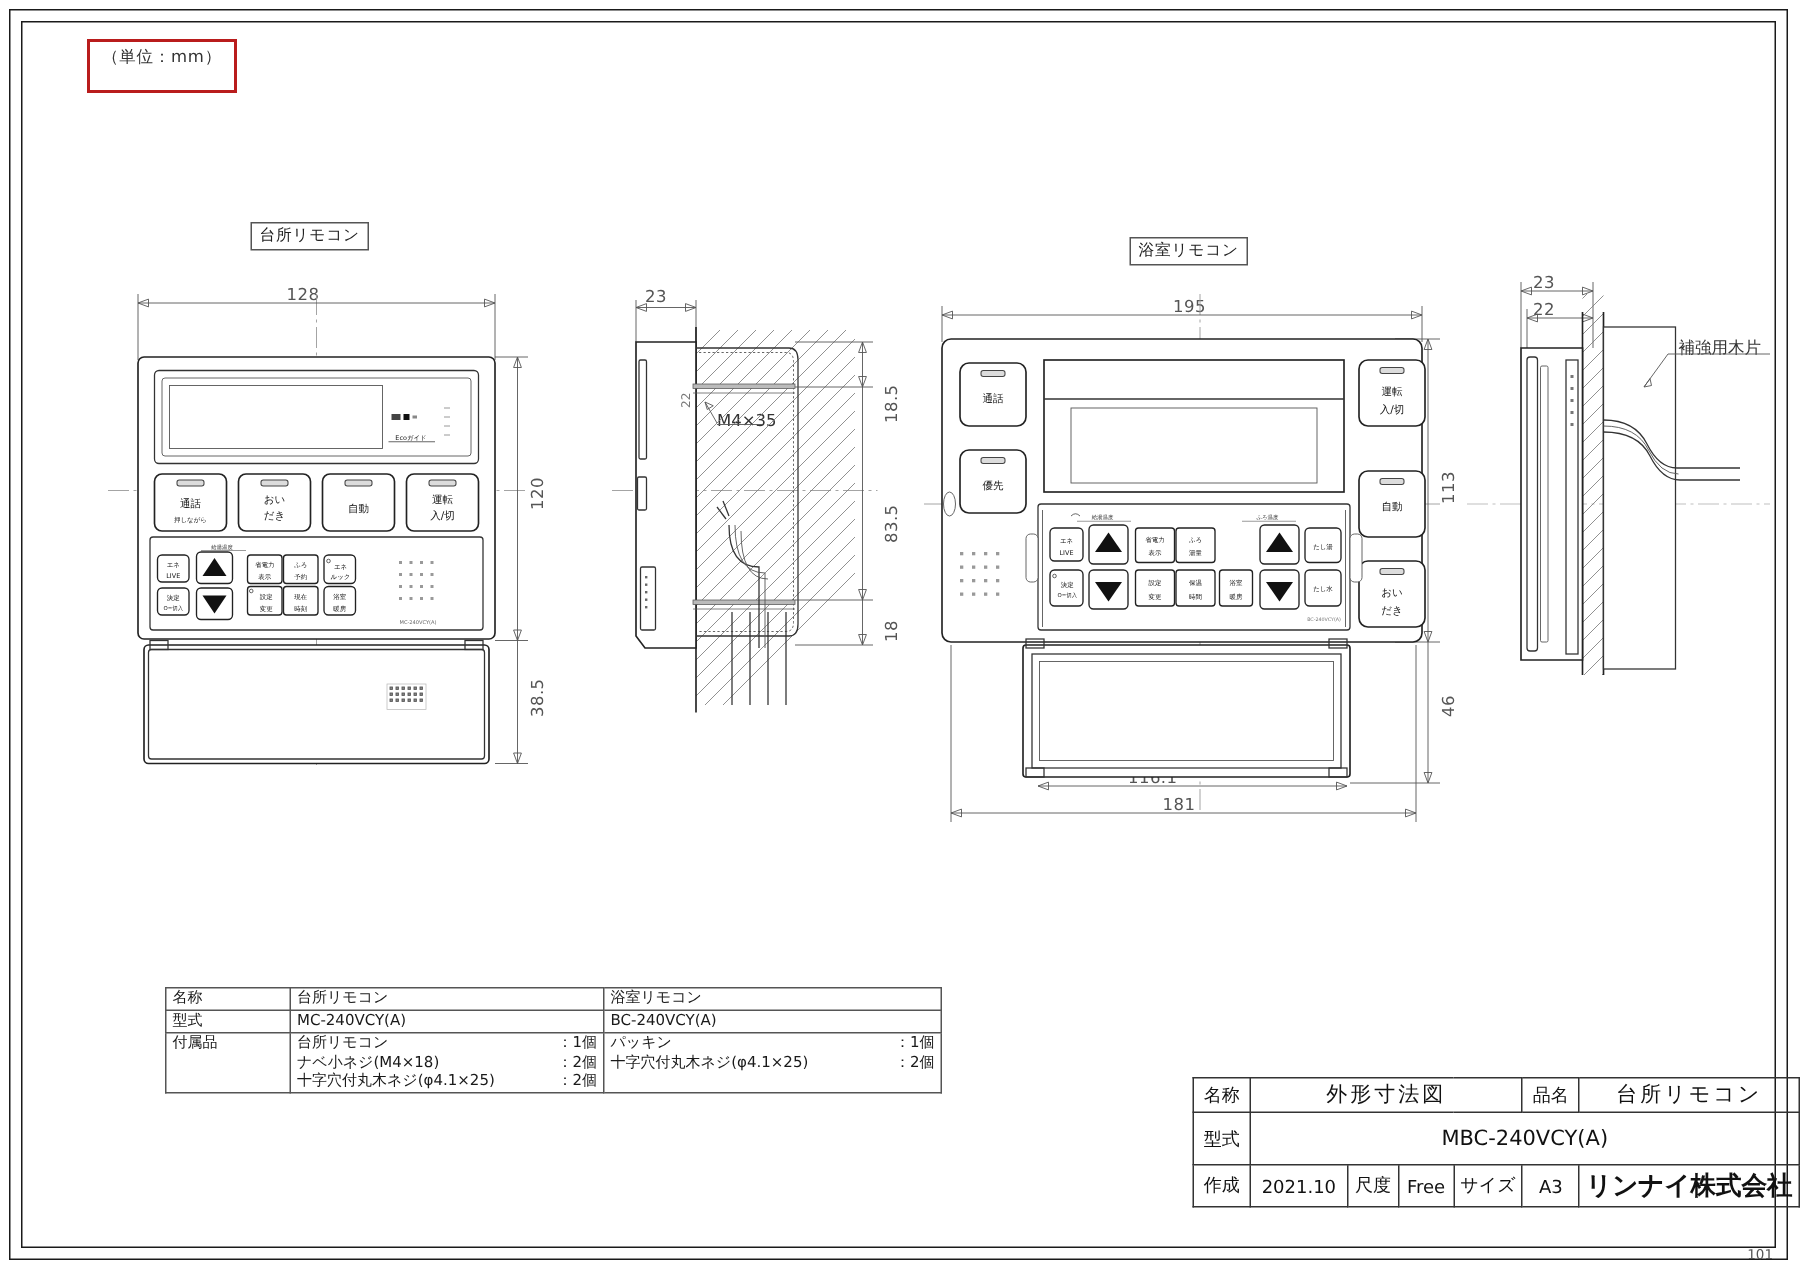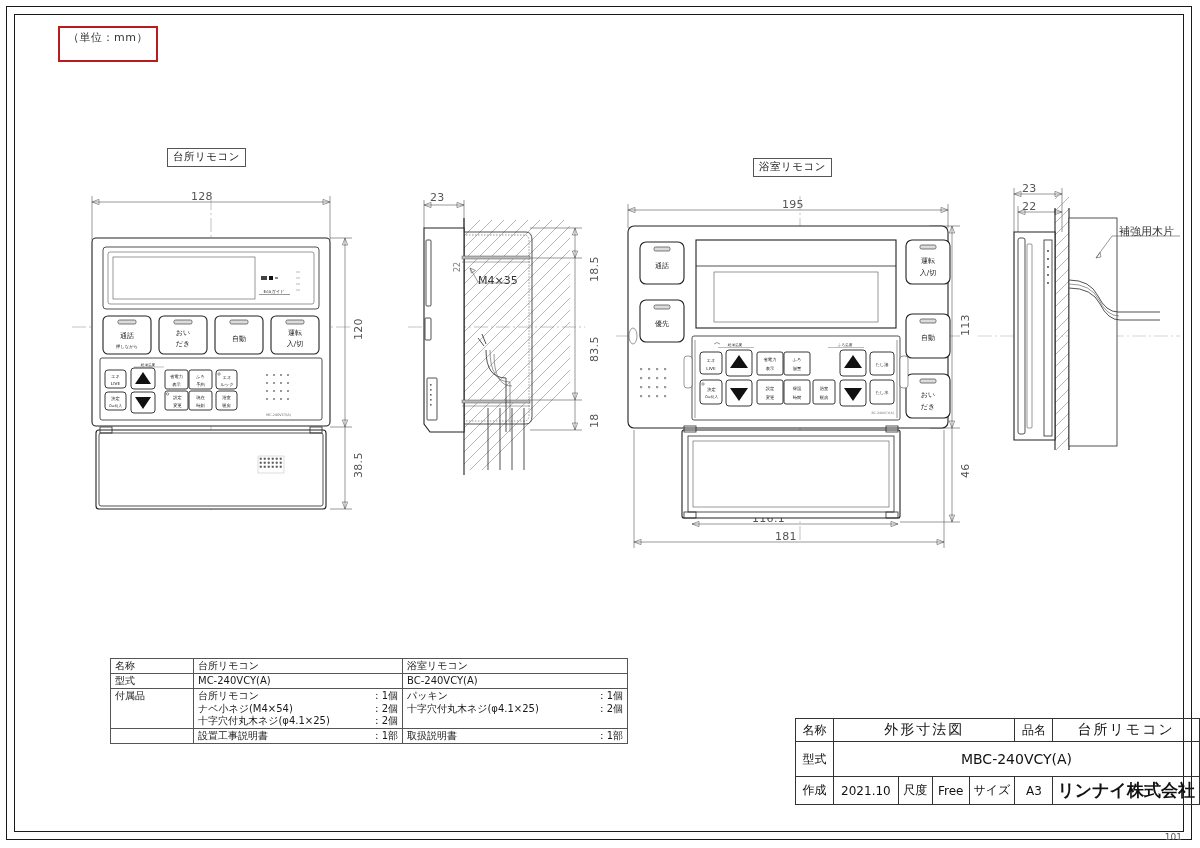--- a/index.html
+++ b/index.html
@@ -605,54 +605,39 @@
         <td>BC-240VCY(A)</td>
       </tr>
       <tr>
         <td>付属品</td>
         <td>
           <div class="acc-line">
               <span>台所リモコン</span>
               <span>：1個</span>
             </div>
           <div class="acc-line">
-              <span>ナベ小ネジ(M4×54)</span>
+              <span>ナベ小ネジ(M4×18)</span>
               <span>：2個</span>
             </div>
           <div class="acc-line">
               <span>十字穴付丸木ネジ(φ4.1×25)</span>
               <span>：2個</span>
             </div>
         </td>
         <td>
           <div class="acc-line">
               <span>パッキン</span>
               <span>：1個</span>
             </div>
           <div class="acc-line">
               <span>十字穴付丸木ネジ(φ4.1×25)</span>
               <span>：2個</span>
             </div>
           <div class="acc-line" style="visibility:hidden;">
               <span>-</span>
-            </div>
-        </td>
-      </tr>
-      <tr>
-        <td>&nbsp;</td>
-        <td>
-          <div class="acc-line">
-              <span>設置工事説明書</span>
-              <span>：1部</span>
-            </div>
-        </td>
-        <td>
-          <div class="acc-line">
-              <span>取扱説明書</span>
-              <span>：1部</span>
             </div>
         </td>
       </tr>
     </tbody>
   </table>
 
   <table class="title-tbl">
     <tbody>
       <tr>
         <td class="tt-lbl">名称</td>

